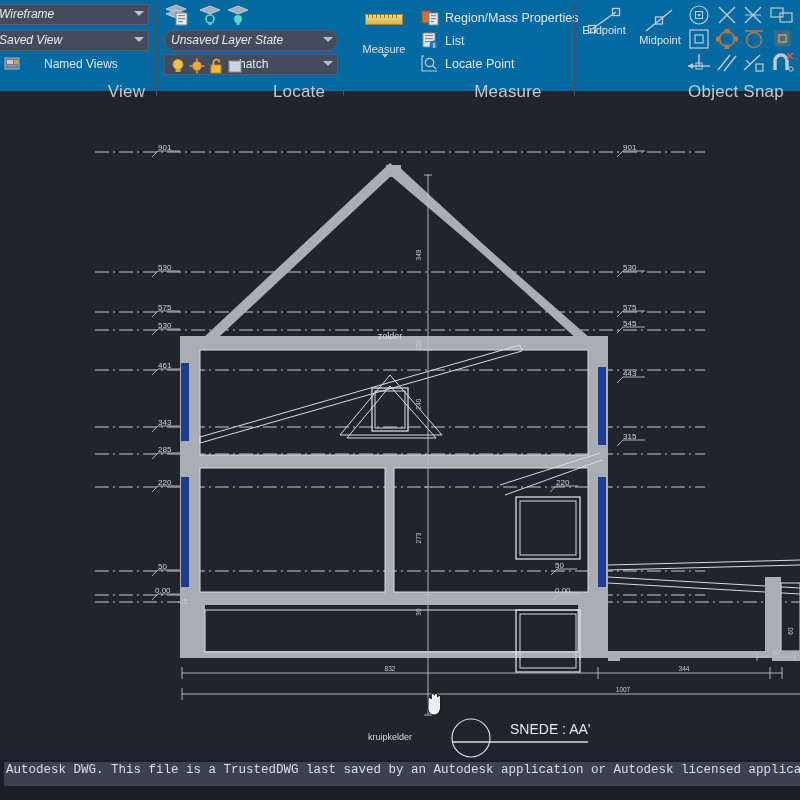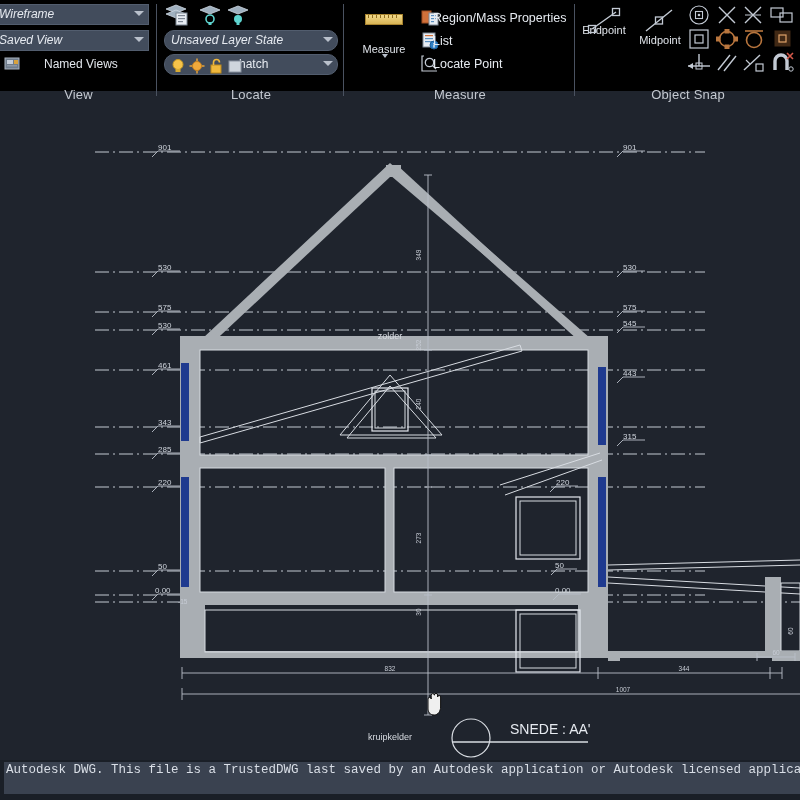--- a/index.html
+++ b/index.html
@@ -2,25 +2,25 @@
 <html><head>
 <meta charset="utf-8">
 <title>AutoCAD Section View</title>
 <style>
   html,body{margin:0;padding:0;background:#1f242d;}
   body{width:800px;height:800px;overflow:hidden;
        font-family:"Liberation Sans",sans-serif;color:#d5d9df;}
 
   
   #ribbon{position:absolute;left:0;top:0;width:800px;height:91px;
-          background:#000000;box-sizing:border-box;}
+          background:#0369a1;box-sizing:border-box;}
   .panel{position:absolute;top:0;height:105px;box-sizing:border-box;}
   .panel-sep{position:absolute;top:4px;width:1px;height:92px;background:#4a5260;}
   .panel-title{position:absolute;bottom:3px;width:100%;text-align:center;
-               font-size:13px;color:#c4c9d1;letter-spacing:.2px;}
+               font-size:17px;color:#c4c9d1;letter-spacing:.2px;padding-left:48px;}
 
   
   .combo{position:absolute;background:#424c5c;border:1px solid #525d6e;
          box-sizing:border-box;height:21px;line-height:19px;
          font-size:12px;color:#e6eaf0;padding-left:6px;overflow:hidden;
          white-space:nowrap;font-style:italic;}
   .combo .arrow{position:absolute;right:4px;top:6px;width:0;height:0;
         border-left:5px solid transparent;border-right:5px solid transparent;
         border-top:5px solid #b9c0cb;}
 
@@ -28,53 +28,53 @@
   #p-view{left:0;width:157px;}
   #cb-vis{left:-8px;top:4px;width:157px;}
   #cb-view{left:-8px;top:30px;width:157px;}
   #named-views{position:absolute;left:2px;top:56px;height:18px;
                font-size:12px;color:#e2e6ec;white-space:nowrap;}
   #named-views .lbl{position:absolute;left:24px;top:1px;margin-left:18px;}
 
   
   #p-layers{left:158px;width:186px;}
   #cb-lstate{left:6px;top:30px;width:174px;border-radius:10px;}
-  #cb-layer{left:6px;top:54px;width:174px;padding-left:74px;font-style:normal;border-radius:10px;}
+  #cb-layer{left:6px;top:54px;width:174px;padding-left:74px;font-style:normal;}
   .layer-ico{position:absolute;top:58px;}
 
   
   #p-measure{left:345px;width:230px;}
   #measure-btn{position:absolute;left:8px;top:10px;width:62px;text-align:center;
                font-size:11px;color:#dfe3e9;}
   #measure-btn .ruler{width:36px;height:9px;margin:4px auto 18px auto;
       background:linear-gradient(#f2d98a,#d8b455);border:1px solid #a8842f;
       position:relative;}
   #measure-btn .ruler:after{content:"";position:absolute;left:2px;top:0;right:2px;height:3px;
       background:repeating-linear-gradient(90deg,#8d6c1f 0 1px,transparent 1px 4px);}
   #measure-btn .dd{position:absolute;left:29px;top:44px;width:0;height:0;
       border-left:3px solid transparent;border-right:3px solid transparent;
       border-top:4px solid #b9c0cb;}
   .m-item{position:absolute;left:76px;font-size:12.5px;color:#e6eaf0;
           white-space:nowrap;height:20px;line-height:20px;}
-  .m-item .t{position:absolute;left:12px;top:0;}
+  .m-item .t{position:absolute;left:24px;top:0;}
 
   
   #p-osnap{left:576px;width:224px;}
   .snap-big{position:absolute;font-size:11px;color:#dfe3e9;text-align:center;width:60px;}
   .snap-ico{position:absolute;}
 
   
   #canvas{position:absolute;left:0;top:105px;width:800px;height:695px;
           background:#1f242d;overflow:hidden;}
   #drawing{position:absolute;left:0;top:0;width:800px;height:695px;}
 
   
   #cmdline{position:absolute;left:0;bottom:0;width:800px;height:40px;
            background:#1a1f27;font-family:"Liberation Mono",monospace;}
-  .cmd-row{position:absolute;left:4px;height:32px;line-height:17px;
+  .cmd-row{position:absolute;left:4px;height:24px;line-height:17px;
            background:#3a4250;color:#d9dee6;font-size:12.5px;
            padding:0 2px;white-space:nowrap;overflow:hidden;}
   #cmd-r1{top:2px;width:793px;}
   #cmd-r2{top:21px;}
 
   
   #hand{position:absolute;left:424px;top:586px;width:22px;height:26px;}
 </style>
 </head>
 <body>

